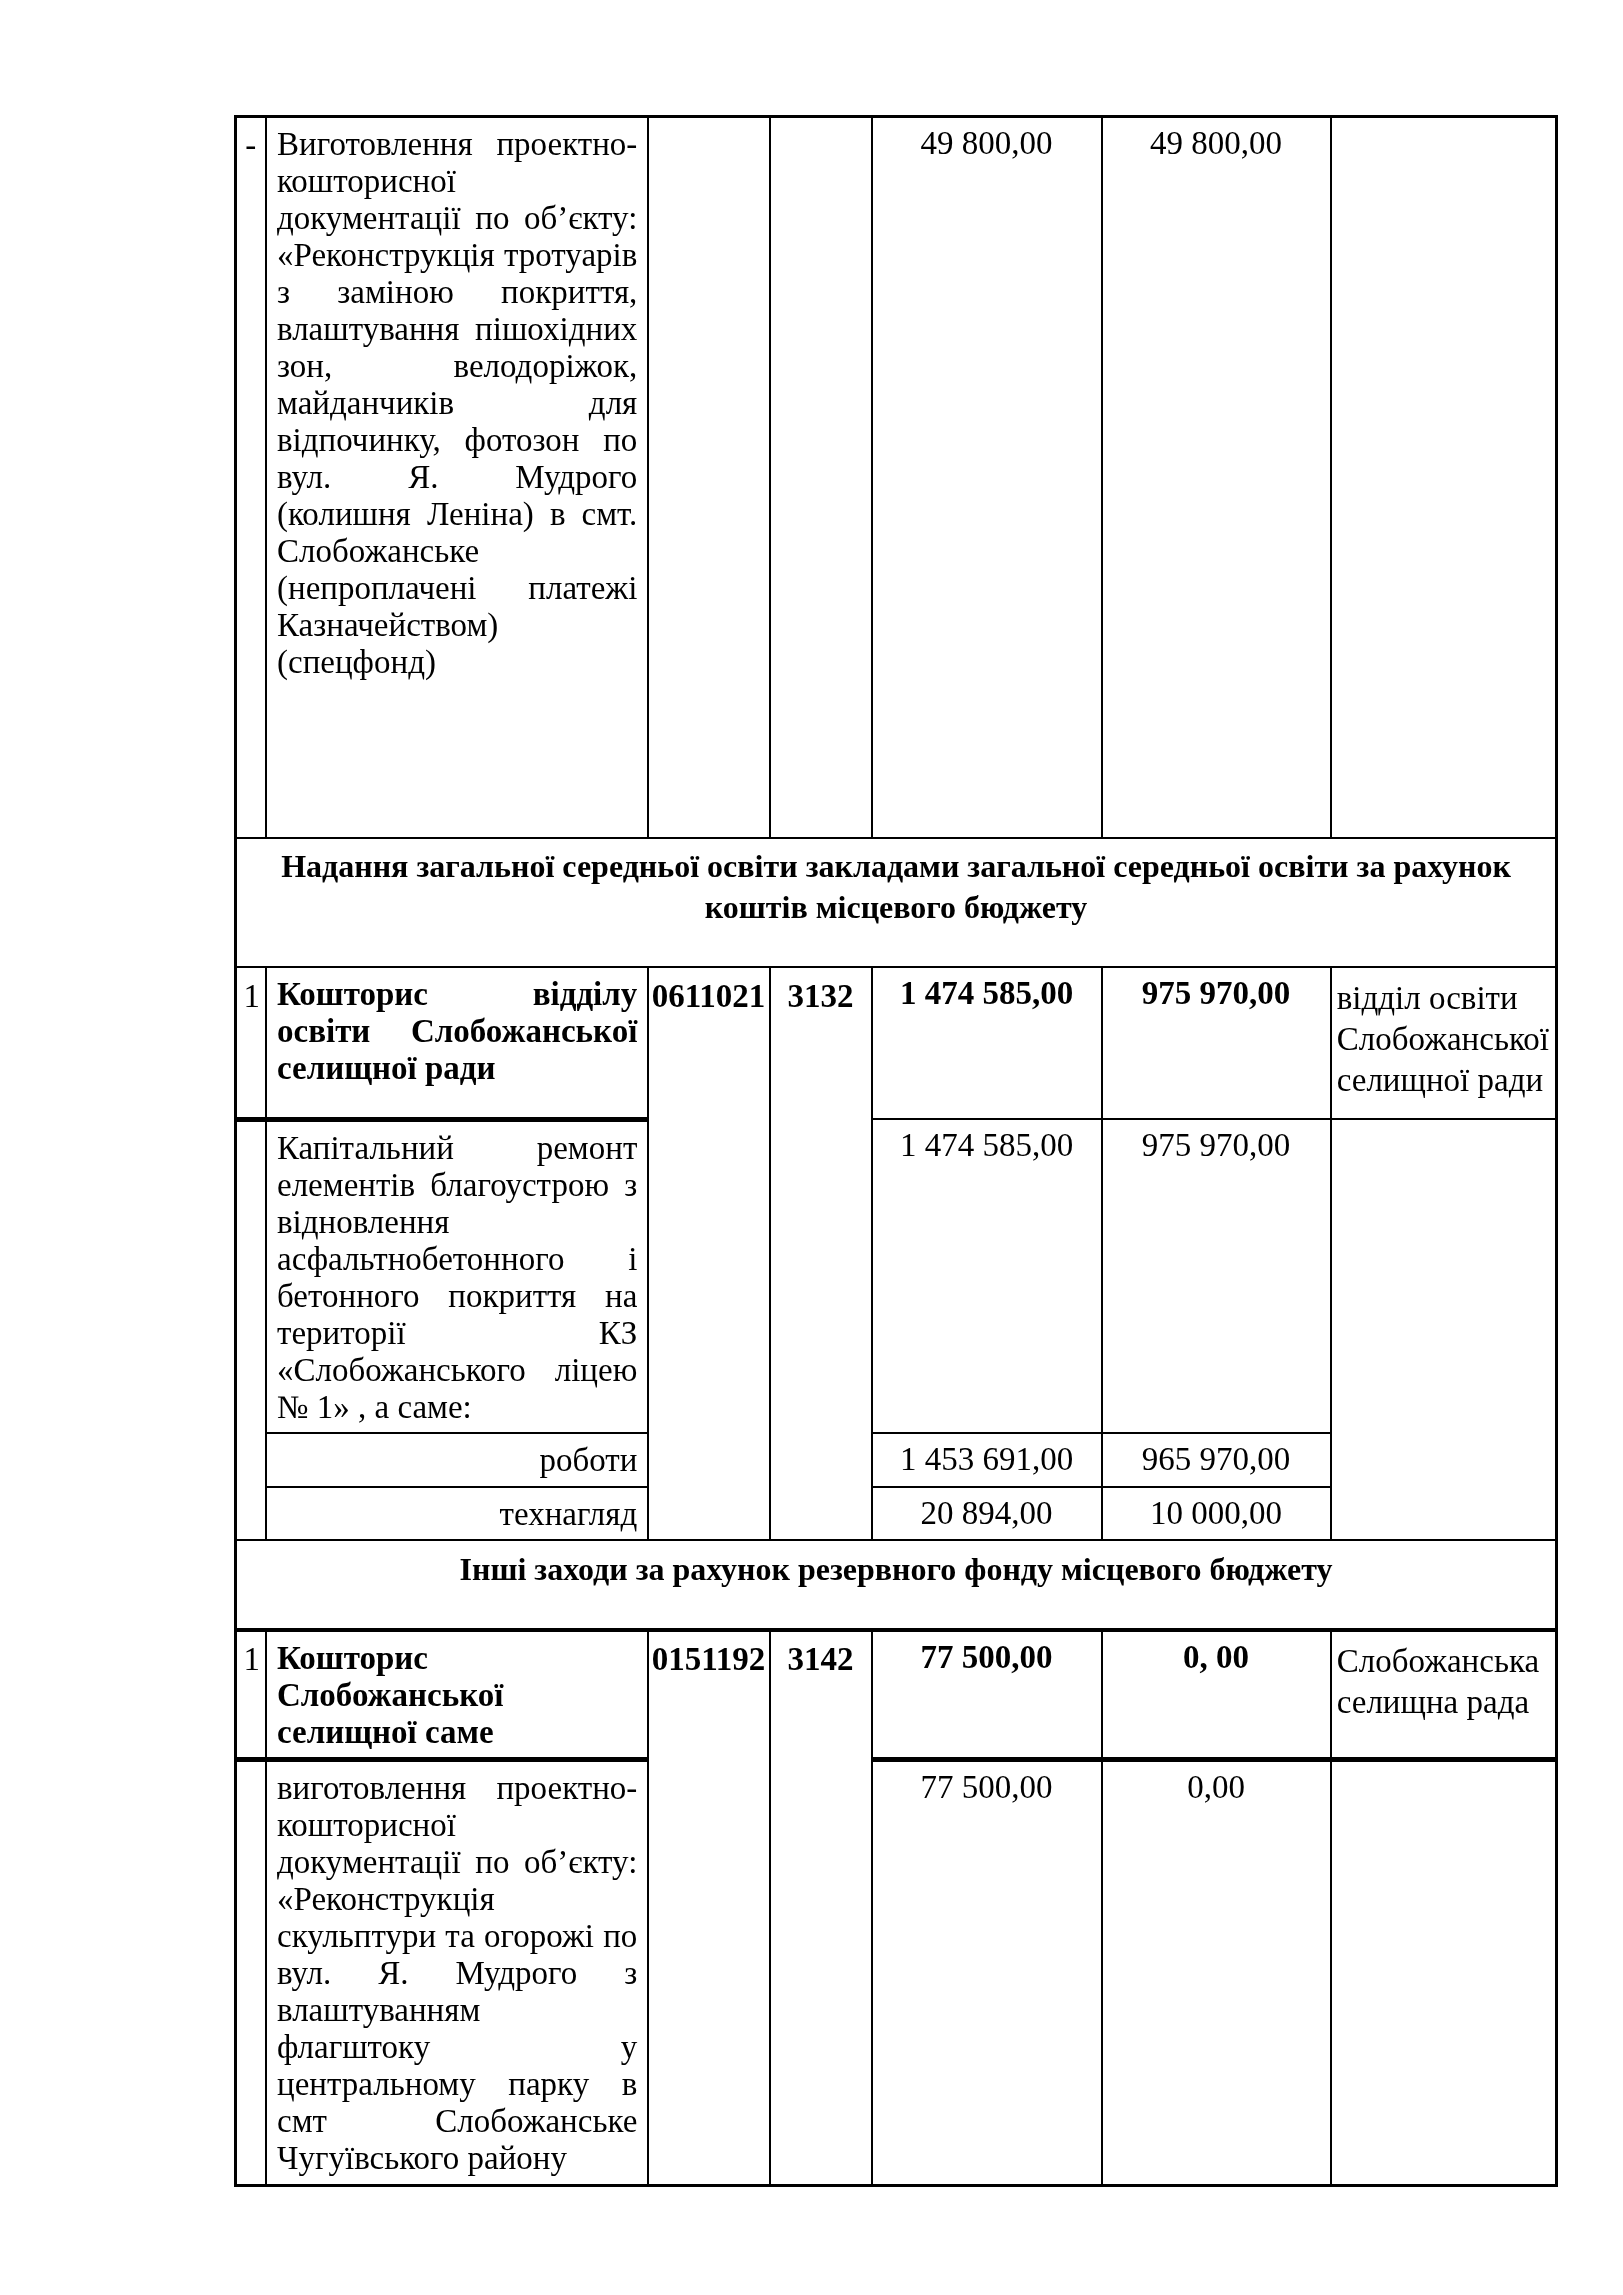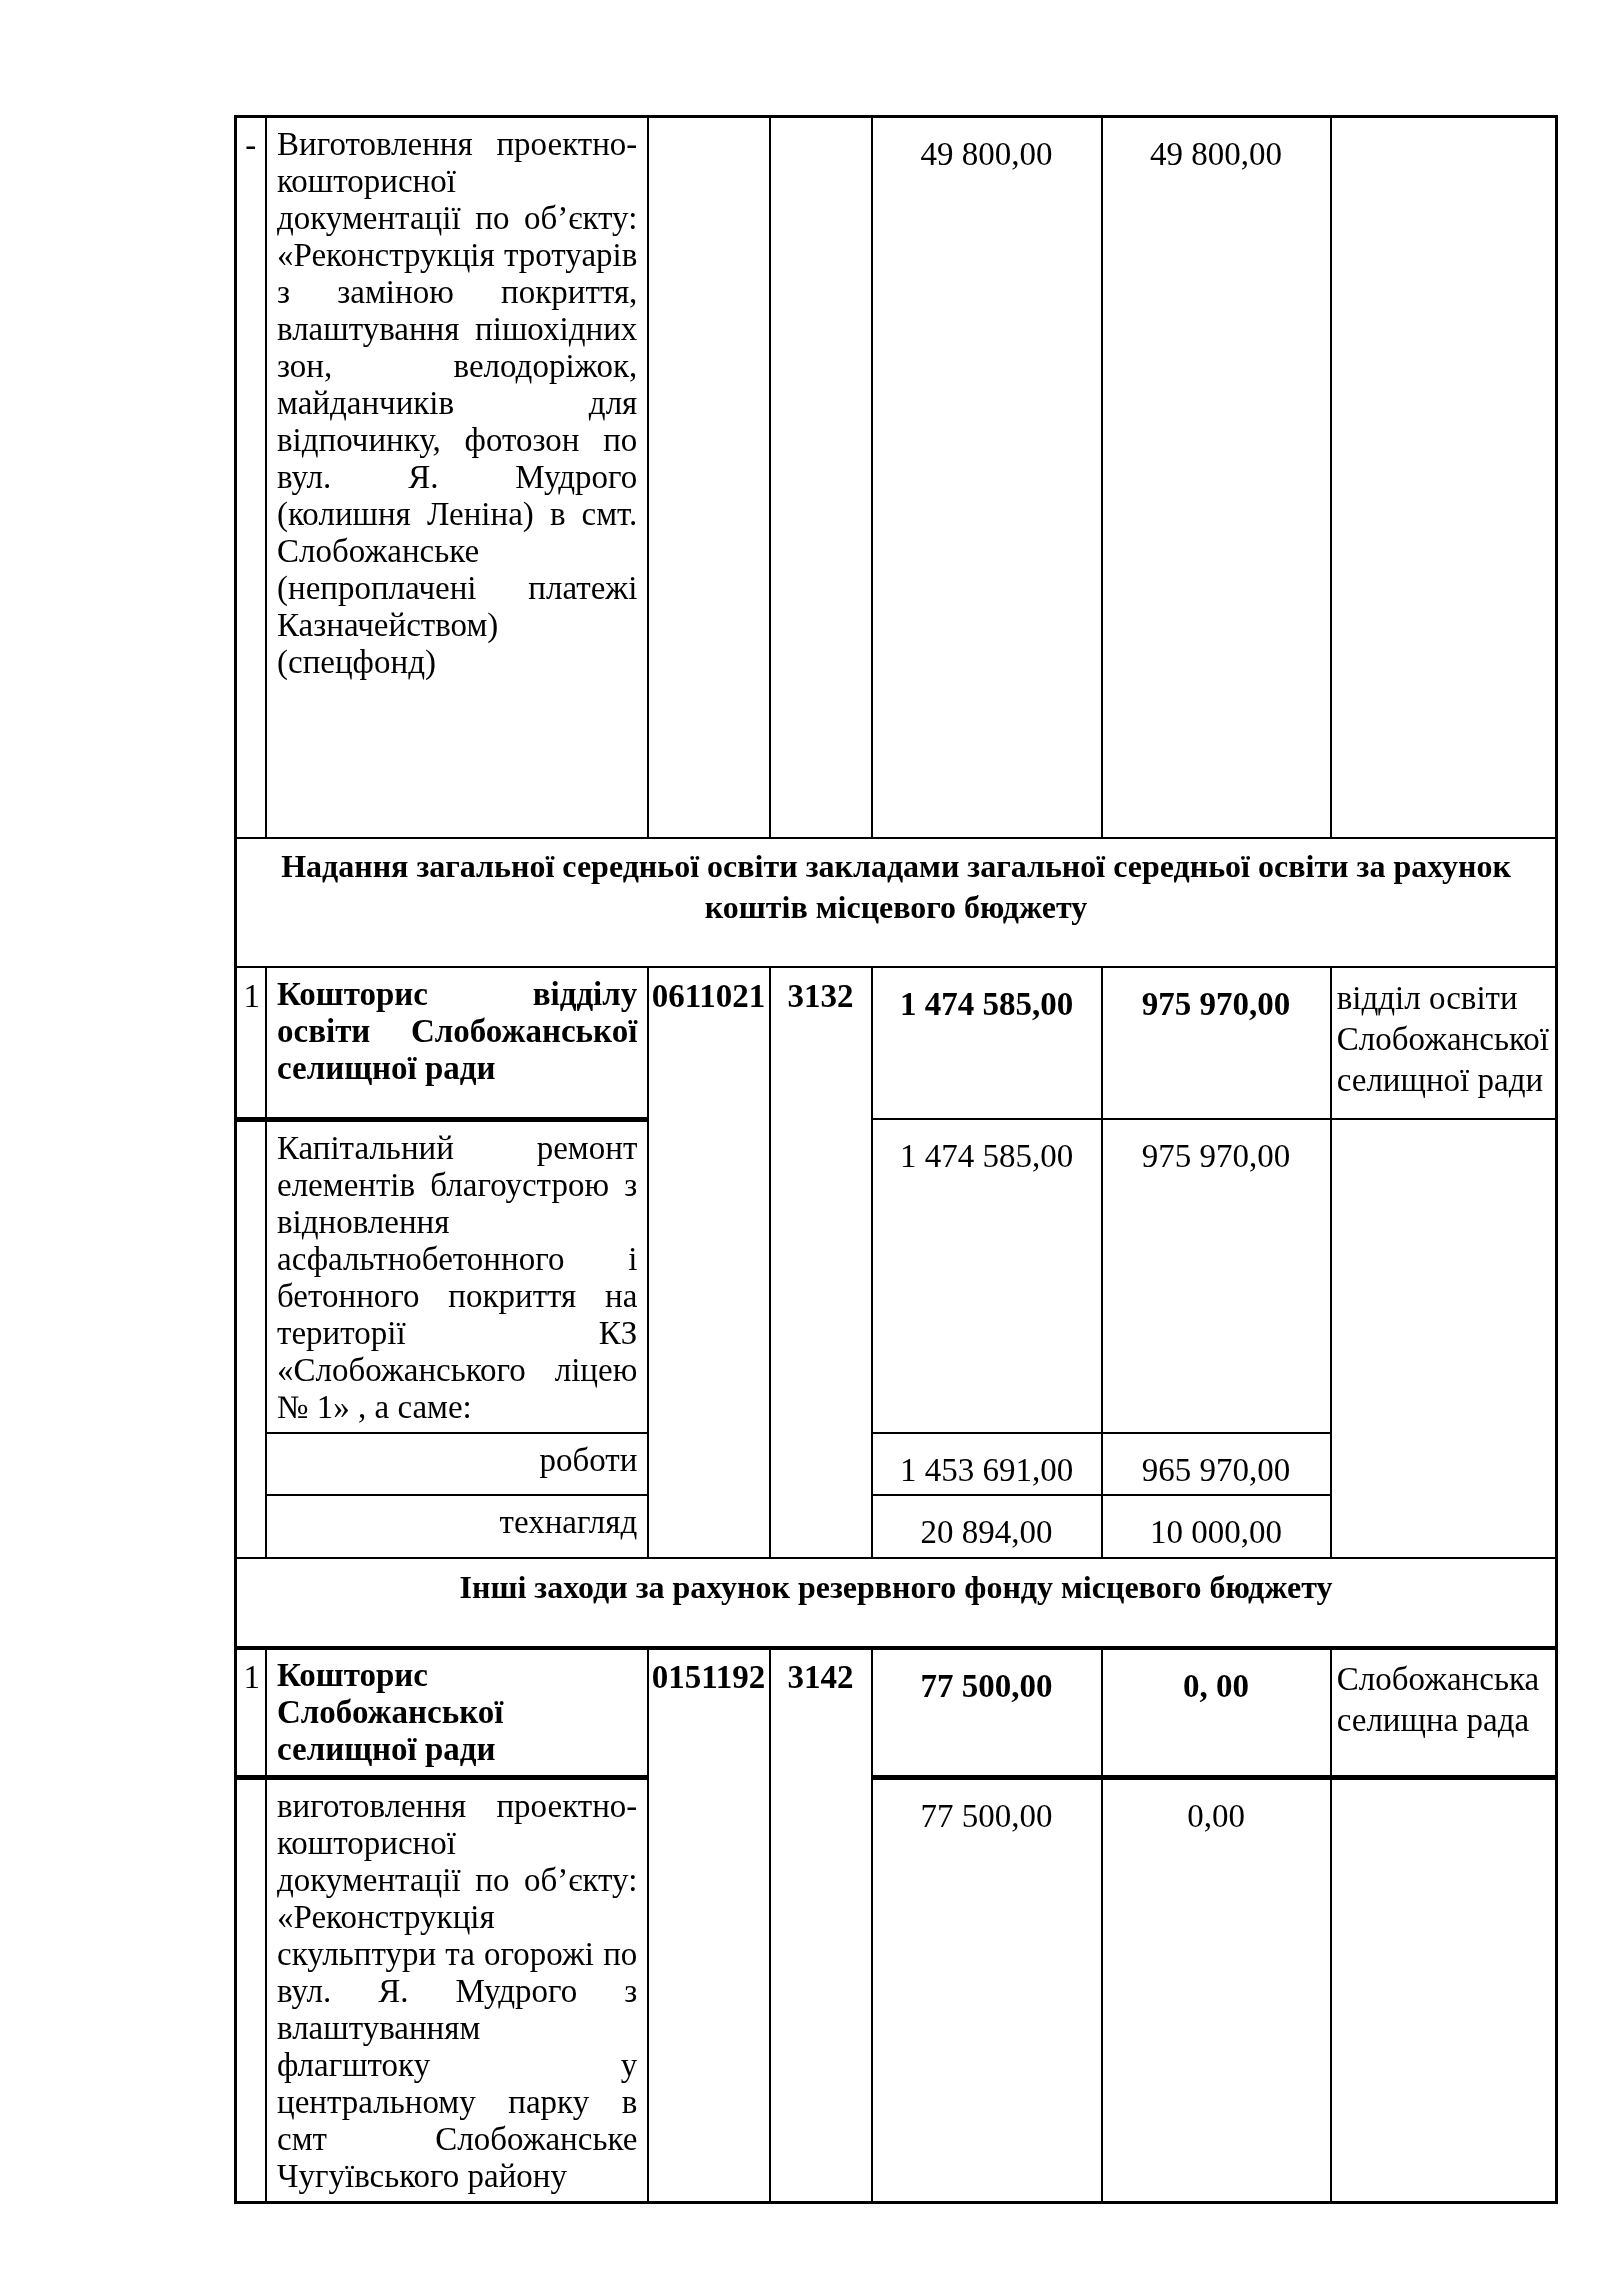--- a/index.html
+++ b/index.html
@@ -32,21 +32,21 @@
     line-height: 37px;
     padding: 5.2px 6.5px;
     overflow: hidden;
     word-wrap: break-word;
   }
   td.b-thick { border-bottom-width: 5.2px; }
   .c-num  { text-align: center; padding-top: 9.2px; }
   .c-desc { text-align: justify; padding: 7.9px 9.2px 6.5px 10.5px; }
   .c-desc.left { text-align: right; }
   .c-code { text-align: center; padding: 9.2px 1.3px; }
-  .c-amt  { text-align: center; padding-top: 18px; }
+  .c-amt  { text-align: center; padding-top: 7px; }
   .c-who  { text-align: left; padding: 9.2px 5.2px; line-height: 41px; }
   .bold   { font-weight: bold; }
   .c-band {
     text-align: center;
     font-weight: bold;
     font-size: 32px;
     line-height: 41px;
     padding: 7.9px 26px 38px 26px;
     border-bottom-width: 2.6px;
   }
@@ -119,21 +119,21 @@
         <td class="c-amt">20 894,00</td>
         <td class="c-amt">10 000,00</td>
       </tr>
 
       <tr class="r-band2">
         <td class="c-band" colspan="7">Інші заходи за рахунок резервного фонду місцевого бюджету</td>
       </tr>
 
       <tr class="r-s2-main">
         <td class="c-num b-thick">1</td>
-        <td class="c-desc bold b-thick">Кошторис Слобожанської селищної ради</td>
+        <td class="c-desc bold b-thick">Кошторис Слобожанської селищної саме</td>
         <td class="c-code bold" rowspan="2">0151192</td>
         <td class="c-code bold" rowspan="2">3142</td>
         <td class="c-amt bold b-thick">77 500,00</td>
         <td class="c-amt bold b-thick">0, 00</td>
         <td class="c-who b-thick">Слобожанська селищна рада</td>
       </tr>
 
       <tr class="r-s2-detail">
         <td class="c-num"></td>
         <td class="c-desc">виготовлення проектно-кошторисної документації по об’єкту: «Реконструкція скульптури та огорожі по вул. Я. Мудрого з влаштуванням флагштоку у центральному парку в смт Слобожанське Чугуївського району</td>

